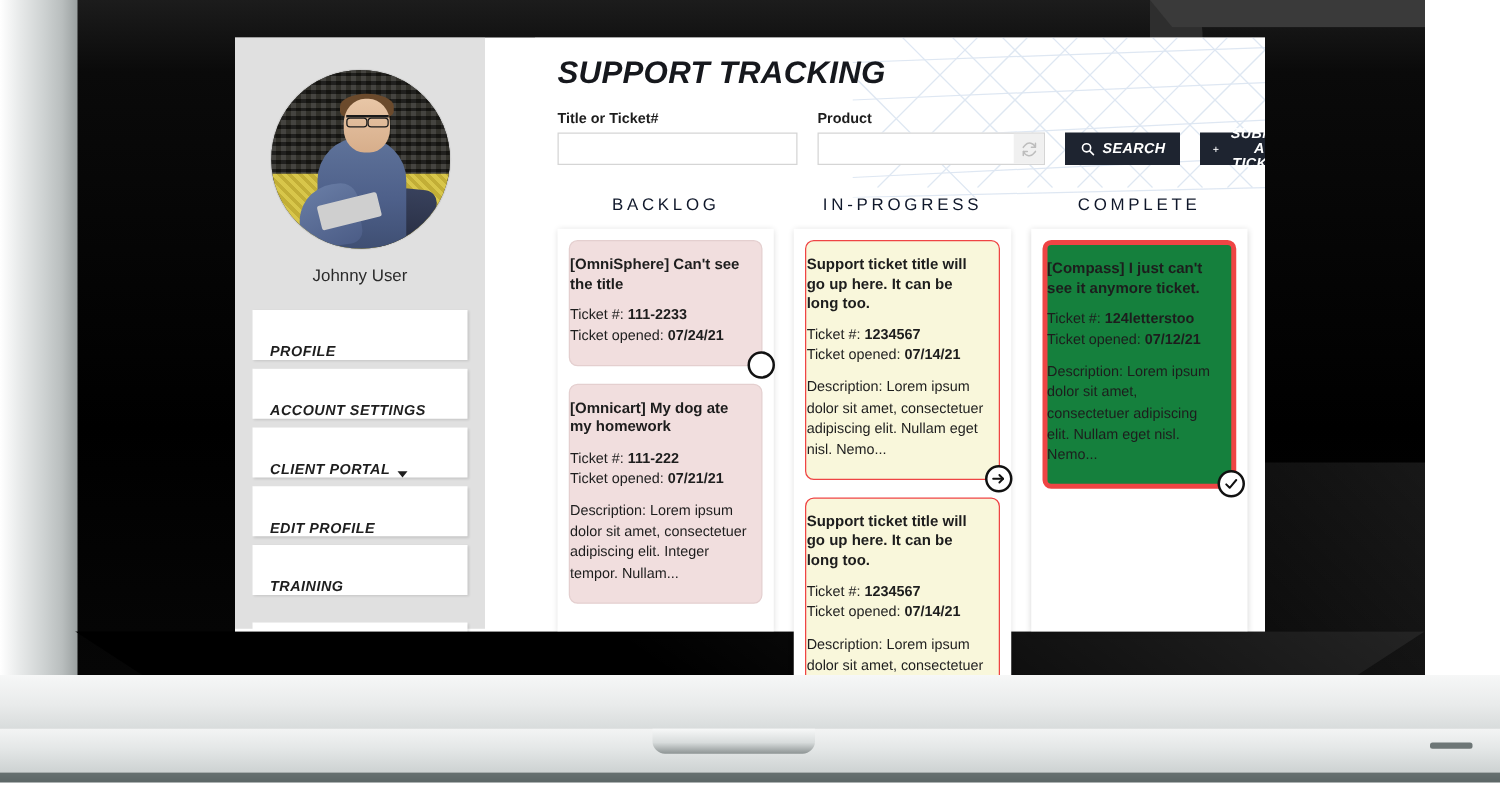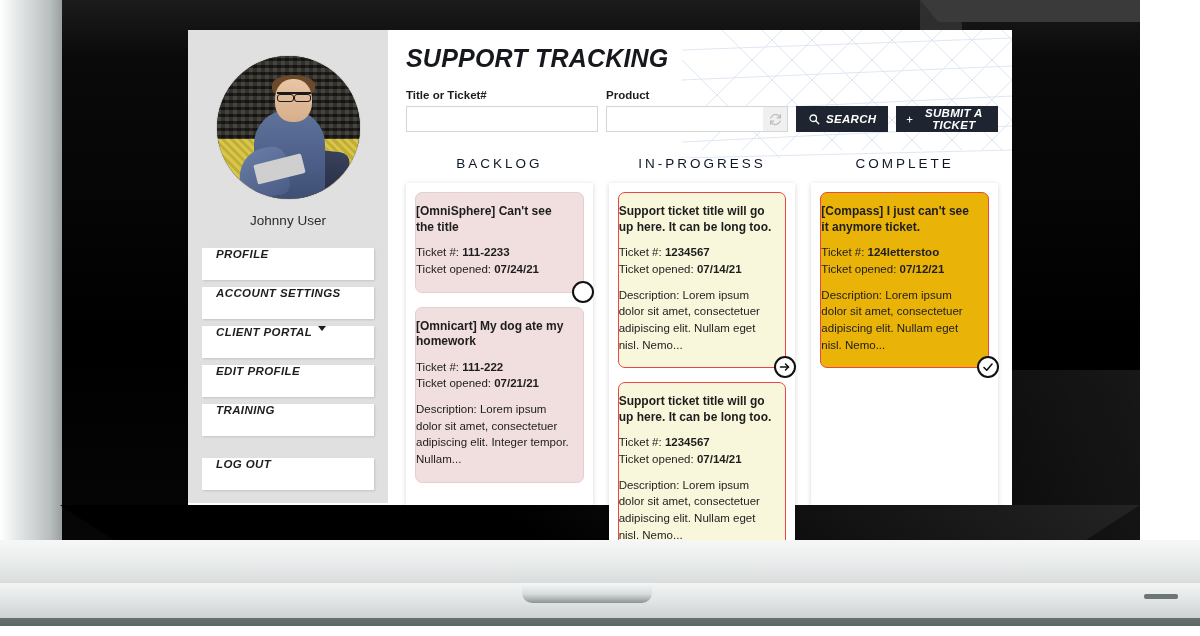--- a/index.html
+++ b/index.html
@@ -149,51 +149,52 @@
     position:absolute; left:27%; bottom:14%; width:34%; height:14%;
     background:#cfcfcf; transform:rotate(-14deg); border-radius:2px;
   }
 
   .user-name {
     text-align:center; margin-top:14px; margin-bottom:20px;
     font-size:13.5px; color:#2b2b2b; font-weight:400;
   }
   .nav-list { display:flex; flex-direction:column; gap:7px; }
   .nav-item {
-    background:#ffffff; height:32px;
-    display:flex; align-items:flex-start; padding-left:14px;
+    background:#ffffff; height:40px;
+    display:flex; align-items:flex-end; padding-left:14px;
     font-size:11.5px; font-style:italic; font-weight:bold;
     letter-spacing:0.4px; color:#1e1e1e;
     box-shadow:1px 1px 2px rgba(0,0,0,0.12);
     cursor:pointer;
   }
   .nav-item.spaced { margin-top:15px; }
   .caret {
     display:inline-block; margin-left:6px;
     width:0;height:0;border-left:4px solid transparent;border-right:4px solid transparent;
     border-top:5px solid #1e1e1e;
   }
 
   
   .main {
     flex:1; position:relative; background:#fff;
     padding:14px 14px 0 18px;
     overflow:hidden;
+    margin-left:40px;
   }
   .bg-pattern {
     position:absolute; right:0; top:0; width:330px; height:128px;
     opacity:.55; pointer-events:none;
   }
   .page-title {
     position:relative; z-index:2;
     font-size:25px; font-weight:bold; font-style:italic;
     letter-spacing:0.2px; color:#16181d; margin-bottom:16px;
   }
 
-  .search-row { position:relative; z-index:2; display:flex; align-items:flex-end; gap:8px; }
+  .search-row { position:relative; z-index:2; display:flex; align-items:flex-end; gap:16px; }
   .field-group { display:flex; flex-direction:column; }
   .field-label { font-size:11.5px; font-weight:bold; color:#1d1d1d; margin-bottom:5px; }
   .field-input {
     height:26px; border:1px solid #d5d5d5; background:#fff;
     font-size:12px; padding:0 6px; outline:none;
     font-family:"Liberation Sans", sans-serif;
   }
   .field-title { width:192px; }
   .product-wrap { position:relative; width:182px; display:flex; }
   .product-input { width:182px; padding-right:26px; }
@@ -231,21 +232,21 @@
     display:flex; flex-direction:column; gap:14px;
   }
   .card {
     position:relative;
     border-radius:7px;
     padding:11px 12px 14px 0;
     font-size:11.5px; color:#1d1d1d; line-height:1.45;
   }
   .card-backlog   { background:#f1dede; border:1px solid #e4cfcf; }
   .card-progress  { background:#f9f7db; border:1px solid #ef4444; }
-  .card-complete  { background:#eab308; border:1px solid #ef4444; }
+  .card-complete  { background:#15803d; border:4px solid #ef4444; }
   .card-title { font-weight:bold; font-size:12px; line-height:1.3; margin-bottom:9px; }
   .card-meta { margin:0; }
   .card-meta b { font-weight:bold; }
   .card-desc { margin-top:9px; }
   .card-status {
     position:absolute; right:-11px; bottom:-11px;
     width:22px; height:22px; border-radius:50%;
     background:#fff; border:2px solid #111;
     display:flex; align-items:center; justify-content:center;
   }

